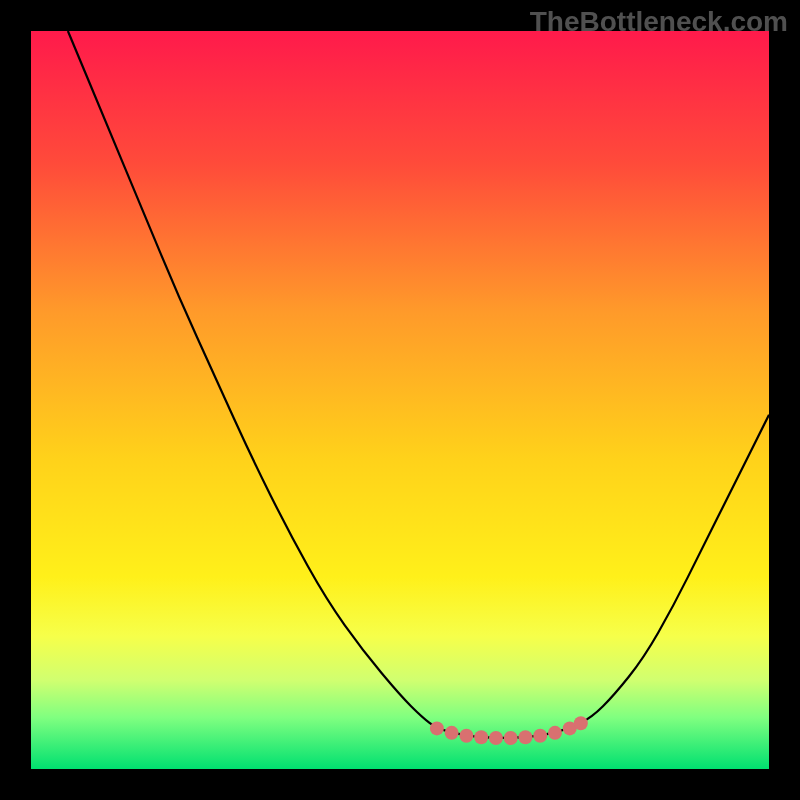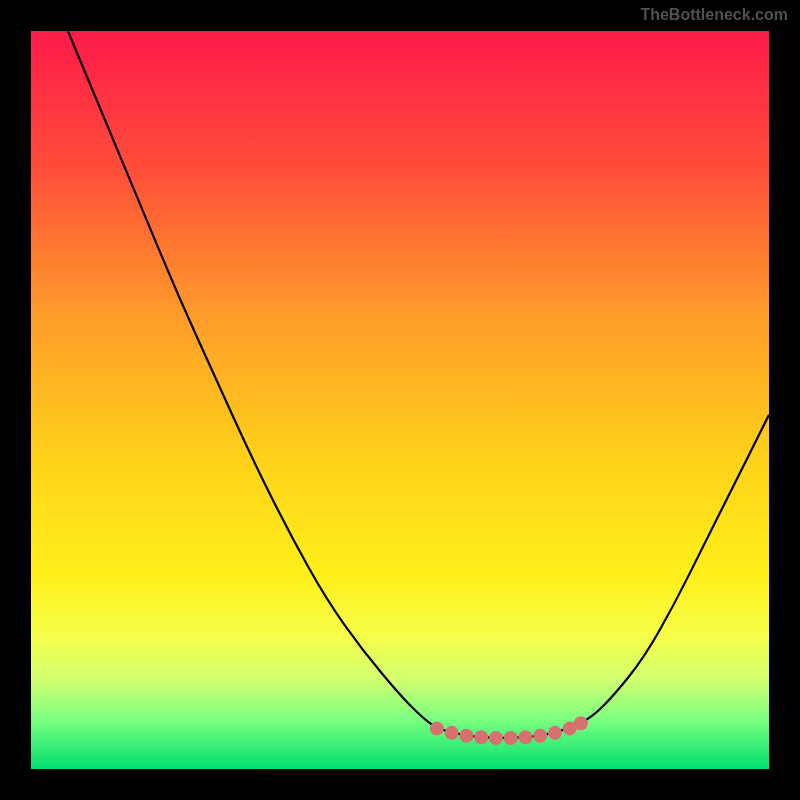--- a/index.html
+++ b/index.html
@@ -14,21 +14,21 @@
   .container {
     width: 800px;
     height: 800px;
     position: relative;
   }
   .watermark {
     position: absolute;
     top: 6px;
     right: 12px;
     color: #505050;
-    font-size: 16px;
+    font-size: 28px;
     font-weight: bold;
     z-index: 10;
   }
   .plot-area {
     position: absolute;
     left: 31px;
     top: 31px;
     width: 738px;
     height: 738px;
   }

